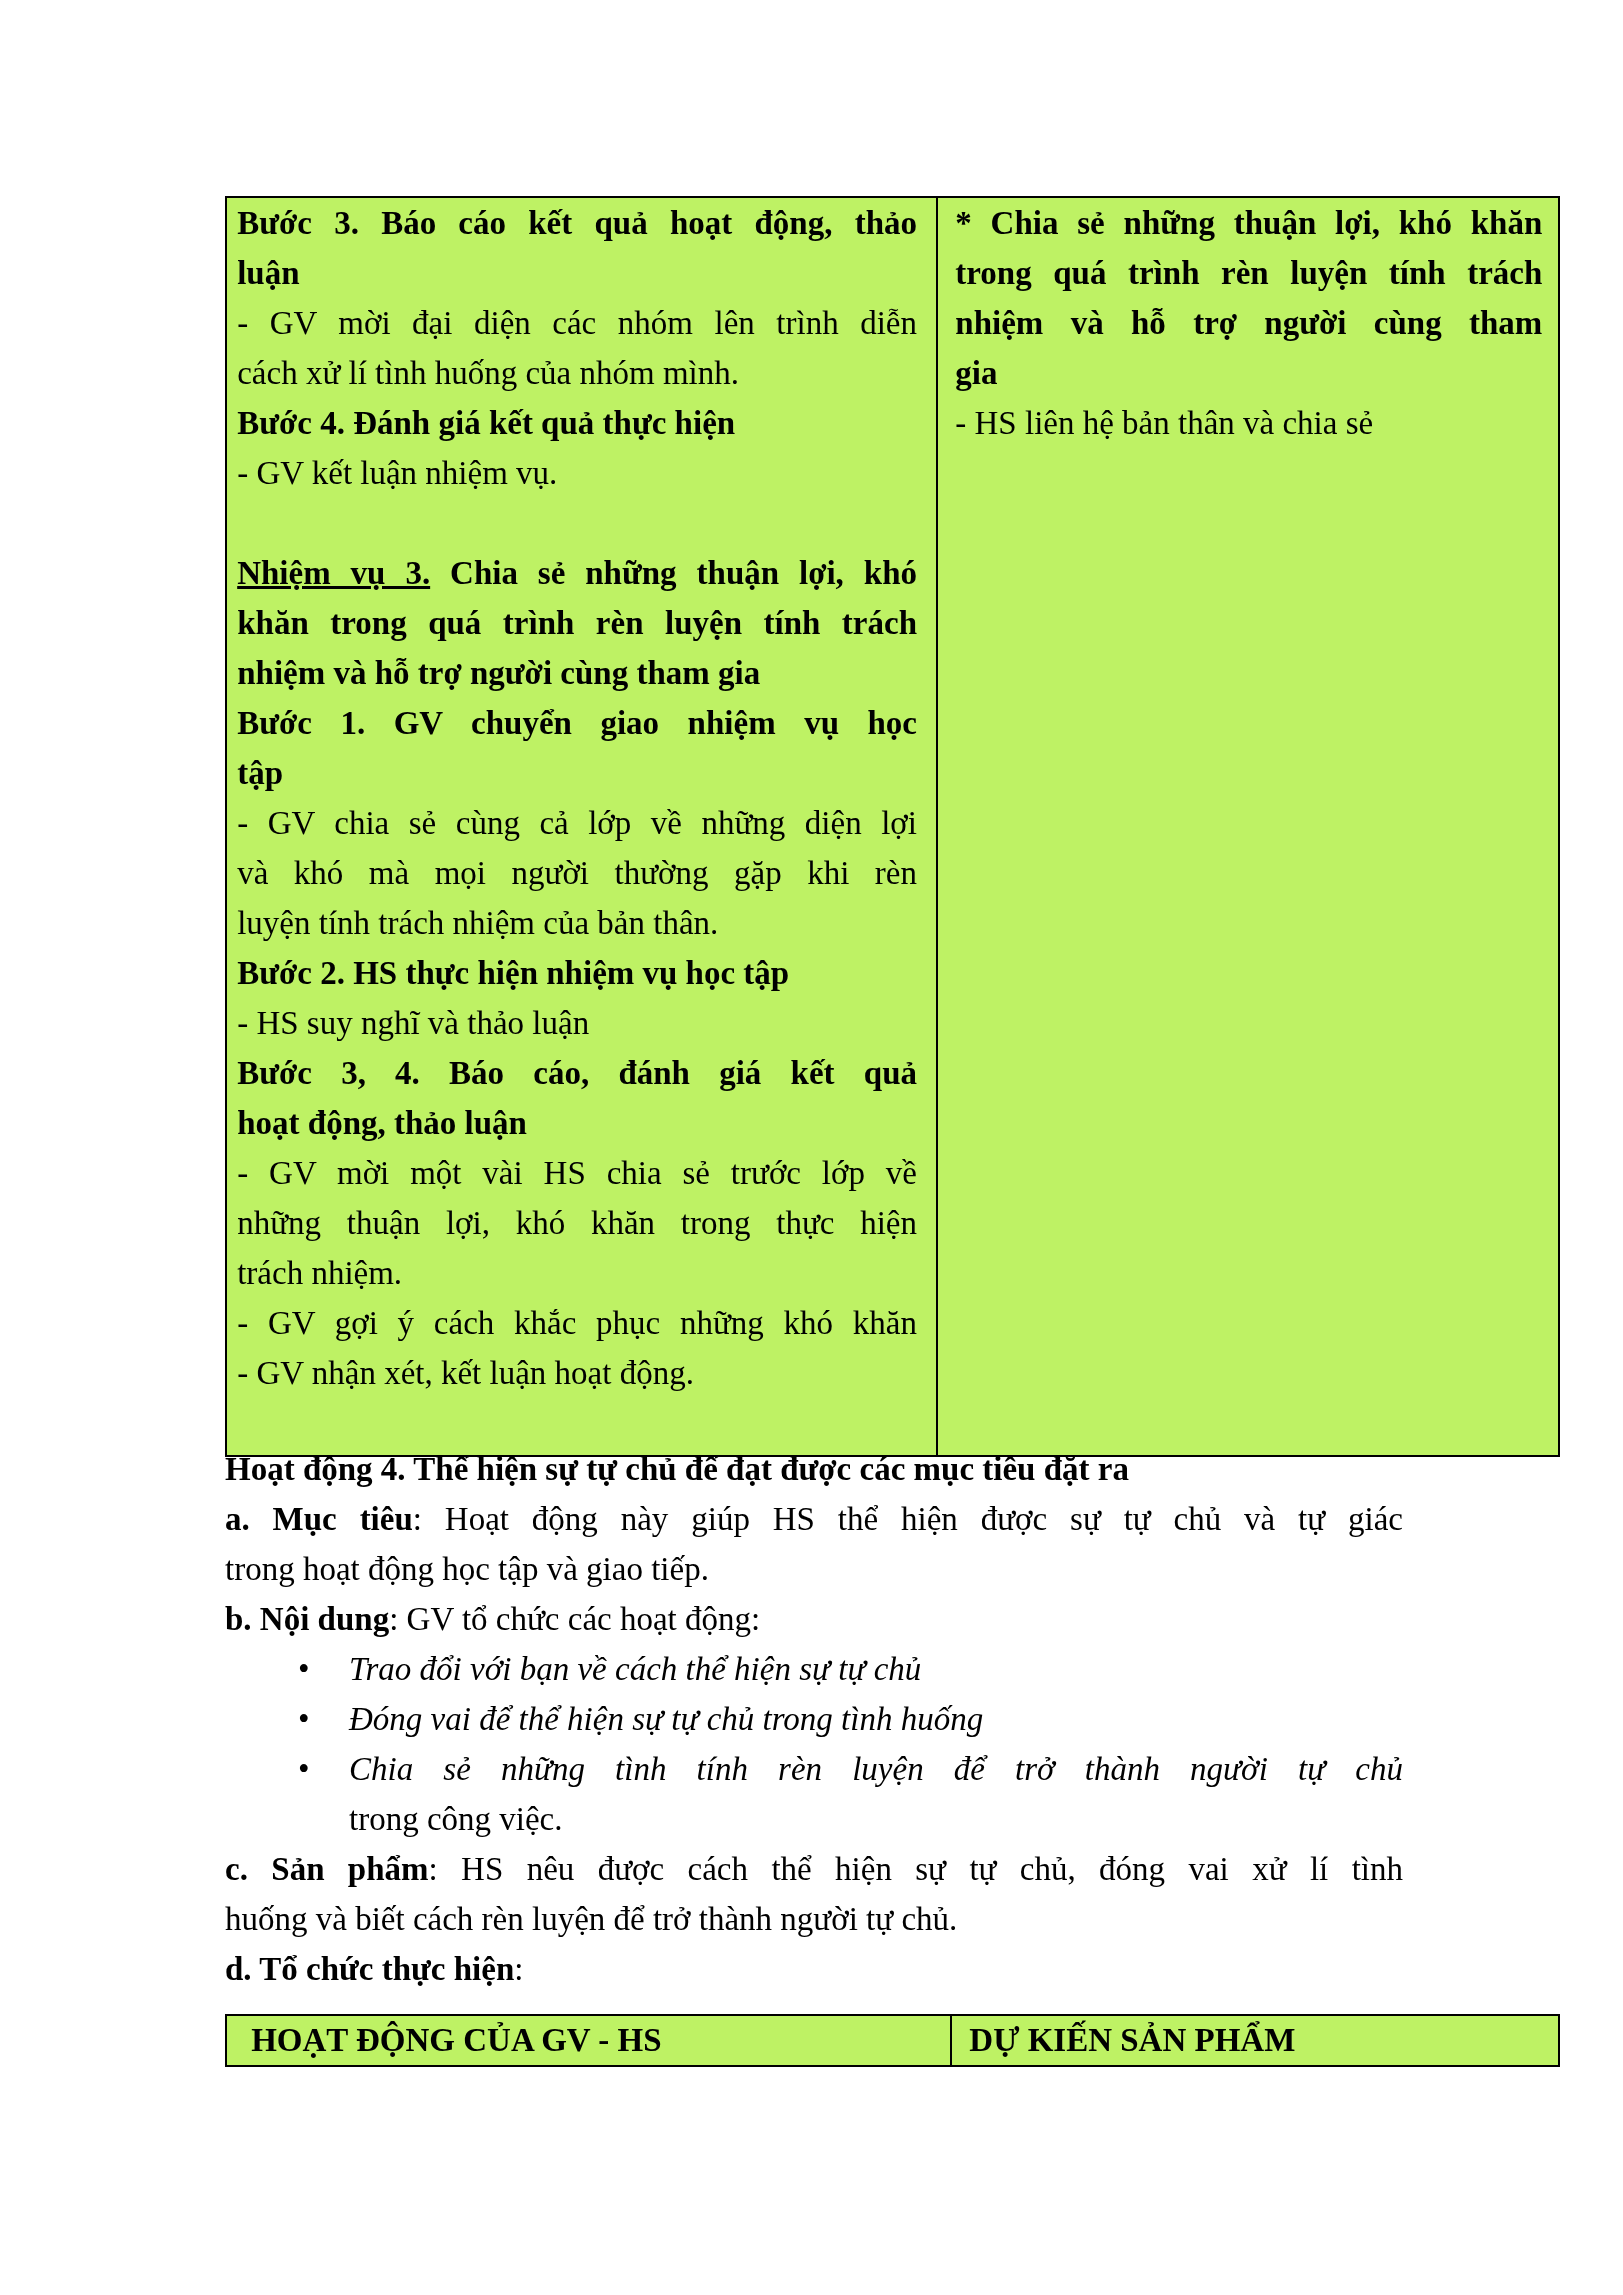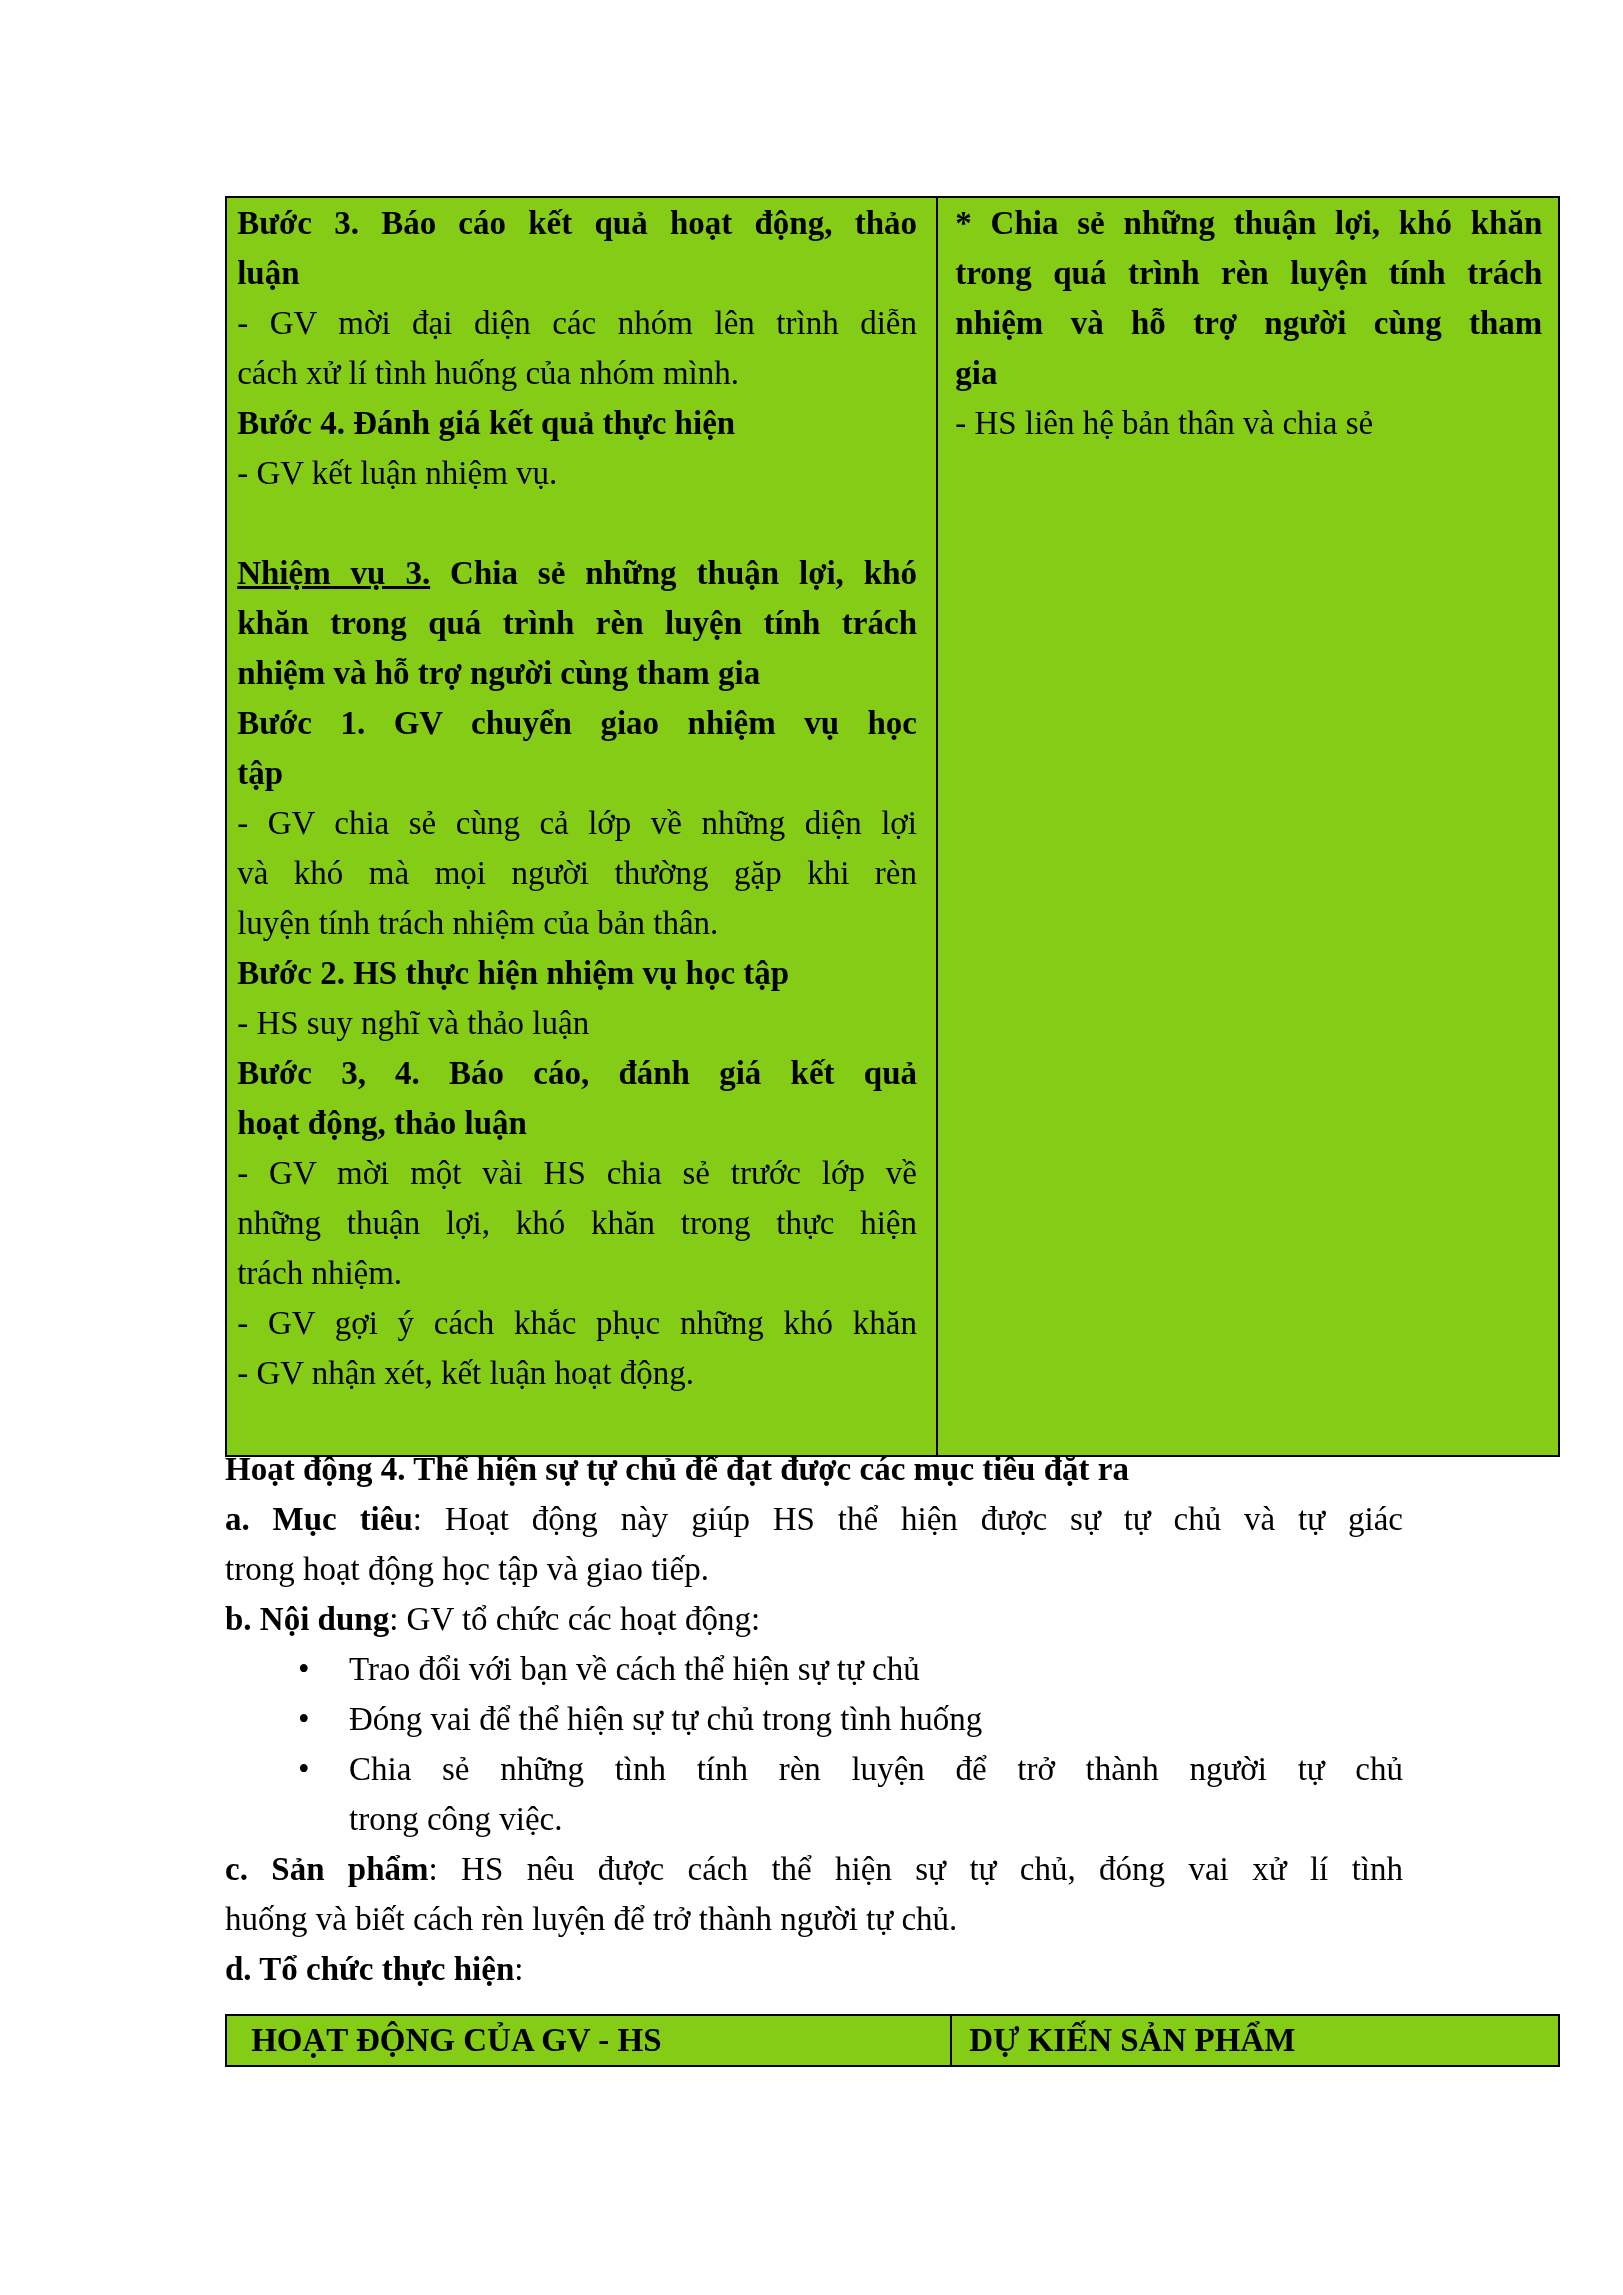--- a/index.html
+++ b/index.html
@@ -13,33 +13,33 @@
     overflow:hidden;
   }
   .ln{height:50px;line-height:50px;overflow:hidden;text-align:left;}
   .j{text-align:justify;text-align-last:justify;}
   .b{font-weight:bold;}
   .bi{font-weight:bold;}
   .u{text-decoration:underline;}
   .tbl{
     position:absolute;left:225px;width:1335px;
     border:2.4px solid #000;box-sizing:border-box;
-    display:flex;background:#84cc16;
+    display:flex;background:#bef264;
   }
   #activity-table{top:196px;height:1261px;}
   .cell-left{
     width:711px;box-sizing:border-box;
     border-right:2.4px solid #000;
     padding:0 19px 0 10.2px;overflow:hidden;
   }
   .cell-right{flex:1;padding:0 15.7px 0 17.3px;overflow:hidden;}
   #body-block{position:absolute;left:225px;top:1444px;width:1178px;}
   .bullet-line{position:relative;}
   .bullet-glyph{position:absolute;left:73px;top:0;}
-  .bullet-text{display:block;margin-left:124px;}
+  .bullet-text{display:block;margin-left:124px;font-style:italic;}
   .jspan{text-align:justify;text-align-last:justify;}
   .bullet-cont{display:block;margin-left:124px;}
   #implementation-table{top:2014px;height:53px;padding-left:14px;}
   #implementation-table .ln{height:49px;line-height:49px;}
 </style>
 </head>
 <body>
 
 <div class="page">
 

